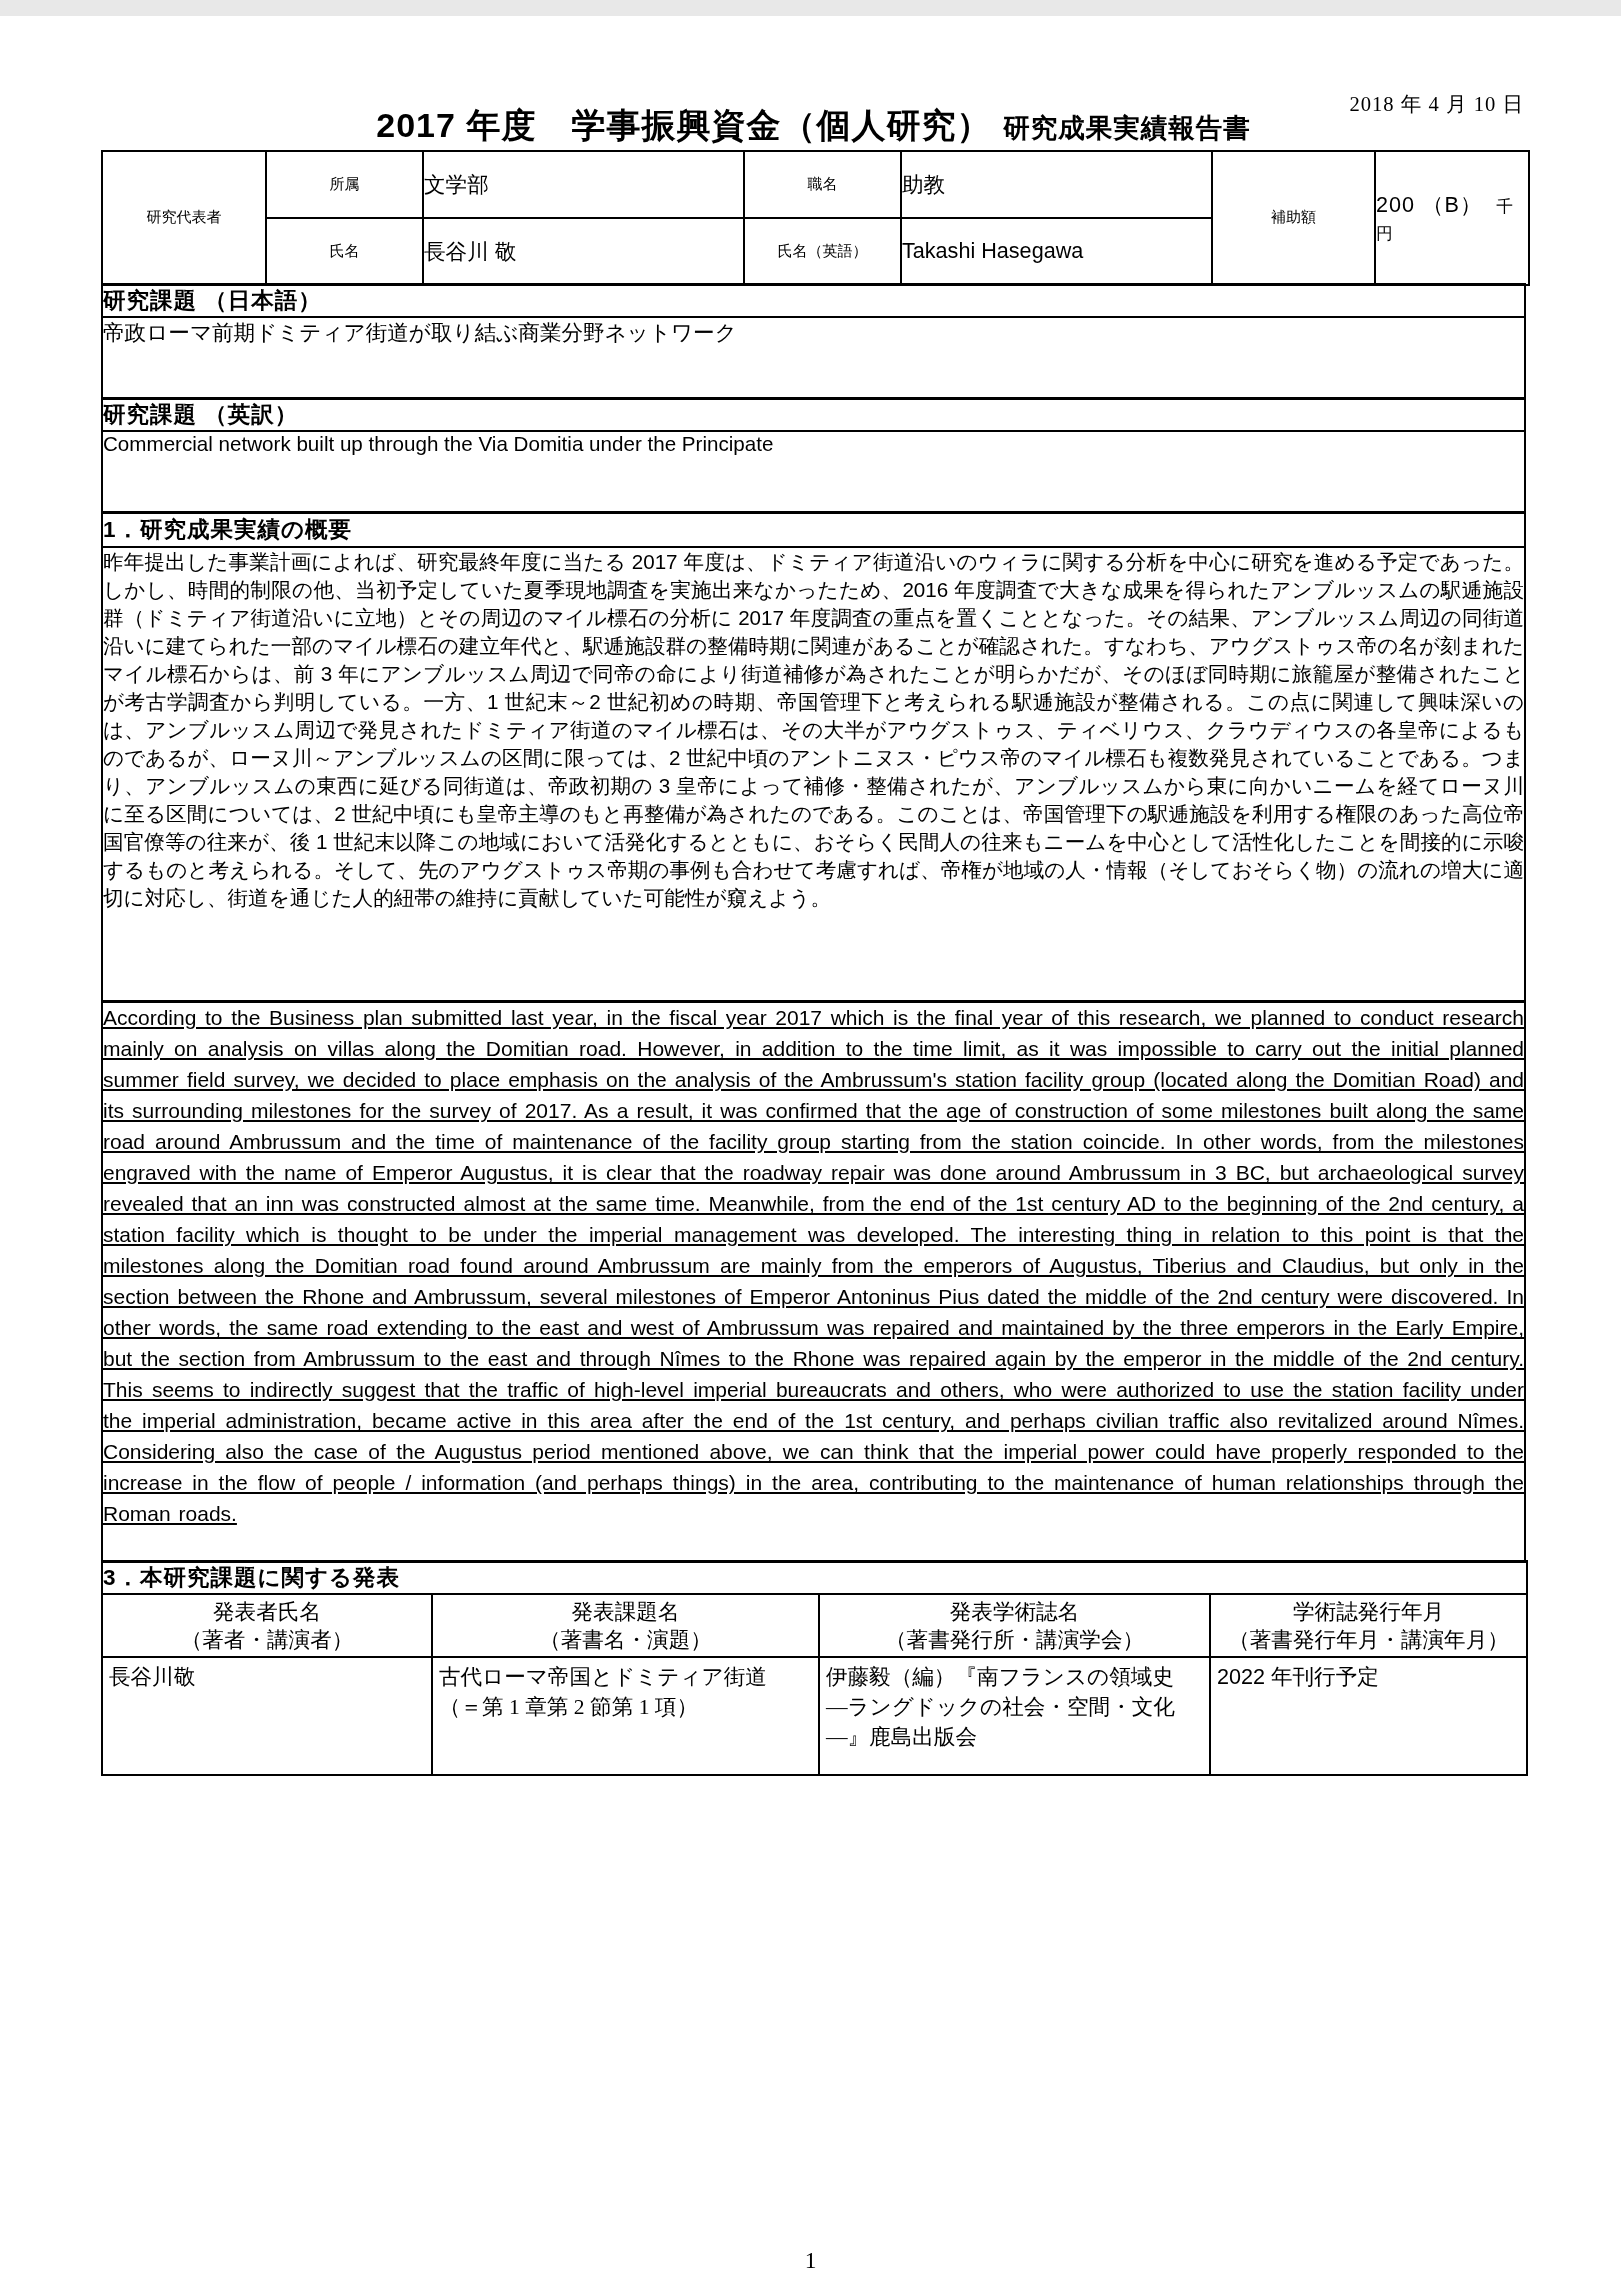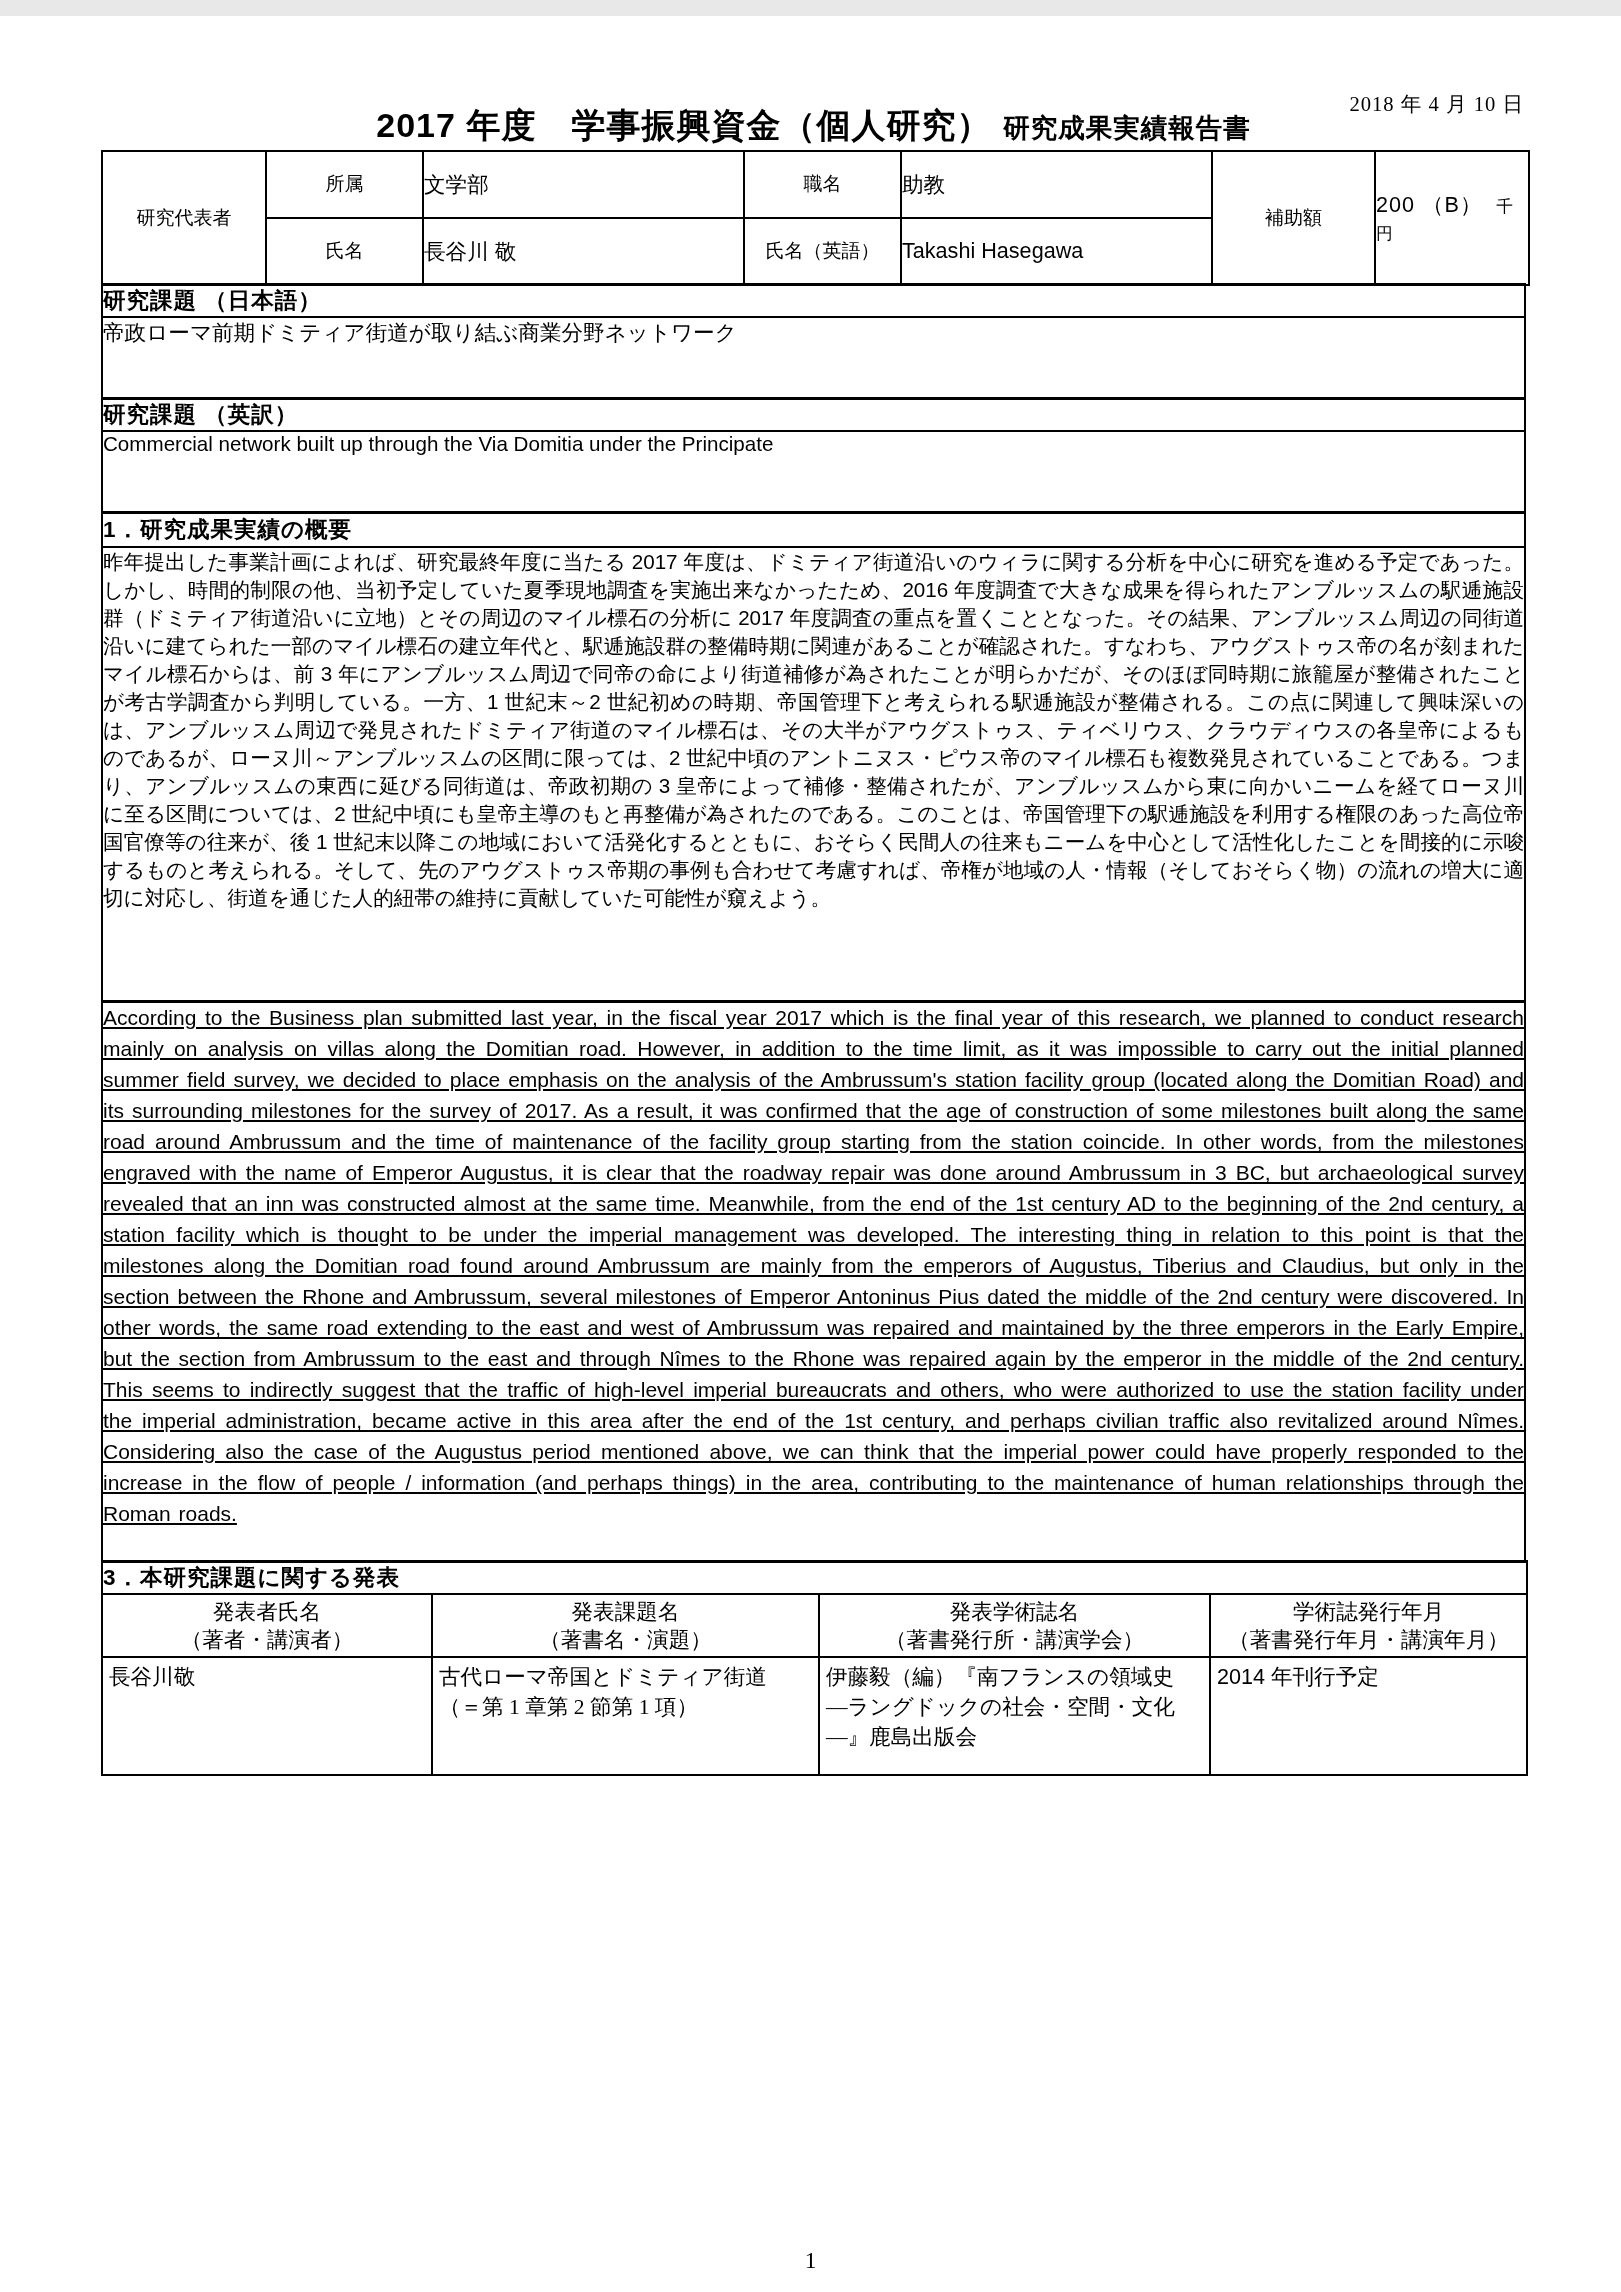--- a/index.html
+++ b/index.html
@@ -30,21 +30,21 @@
   table.sec td{border:2px solid #000;padding:0;vertical-align:middle;}
 
   .sec-heading{
     font-weight:bold;font-size:22.5px;height:31px;
     letter-spacing:1px;
   }
   .col-heading{
     text-align:center;font-weight:normal;font-size:21.6px;height:61px;
     white-space:pre-line;line-height:28px;
   }
-  .cell-center{text-align:center;font-size:19px;}
+  .cell-center{text-align:center;font-size:15px;}
   .cell-left{text-align:left;font-size:21.6px;padding:0 7.8px;}
   .pre{white-space:pre-line;font-family:Liberation Serif, serif;}
 
   
   .t-researcher td{height:65px;}
   .subsidy-unit{font-size:16.7px;margin-left:13.7px;}
   .subsidy-amount{letter-spacing:1px;}
 
   
   .topic-body{height:80px;vertical-align:top !important;text-align:left;
@@ -179,21 +179,21 @@
         <td class="col-heading">学術誌発行年月
 （著書発行年月・講演年月）</td>
       </tr>
       <tr>
         <td class="data-cell">長谷川敬</td>
         <td class="data-cell pre">古代ローマ帝国とドミティア街道
 （＝第 1 章第 2 節第 1 項）</td>
         <td class="data-cell pre">伊藤毅（編）『南フランスの領域史
 ―ラングドックの社会・空間・文化
 ―』鹿島出版会</td>
-        <td class="data-cell">2014 年刊行予定</td>
+        <td class="data-cell">2022 年刊行予定</td>
       </tr>
     </tbody>
       </table>
 
   </div>
 
   <div class="page-number">1</div>
 </div>
 
 

